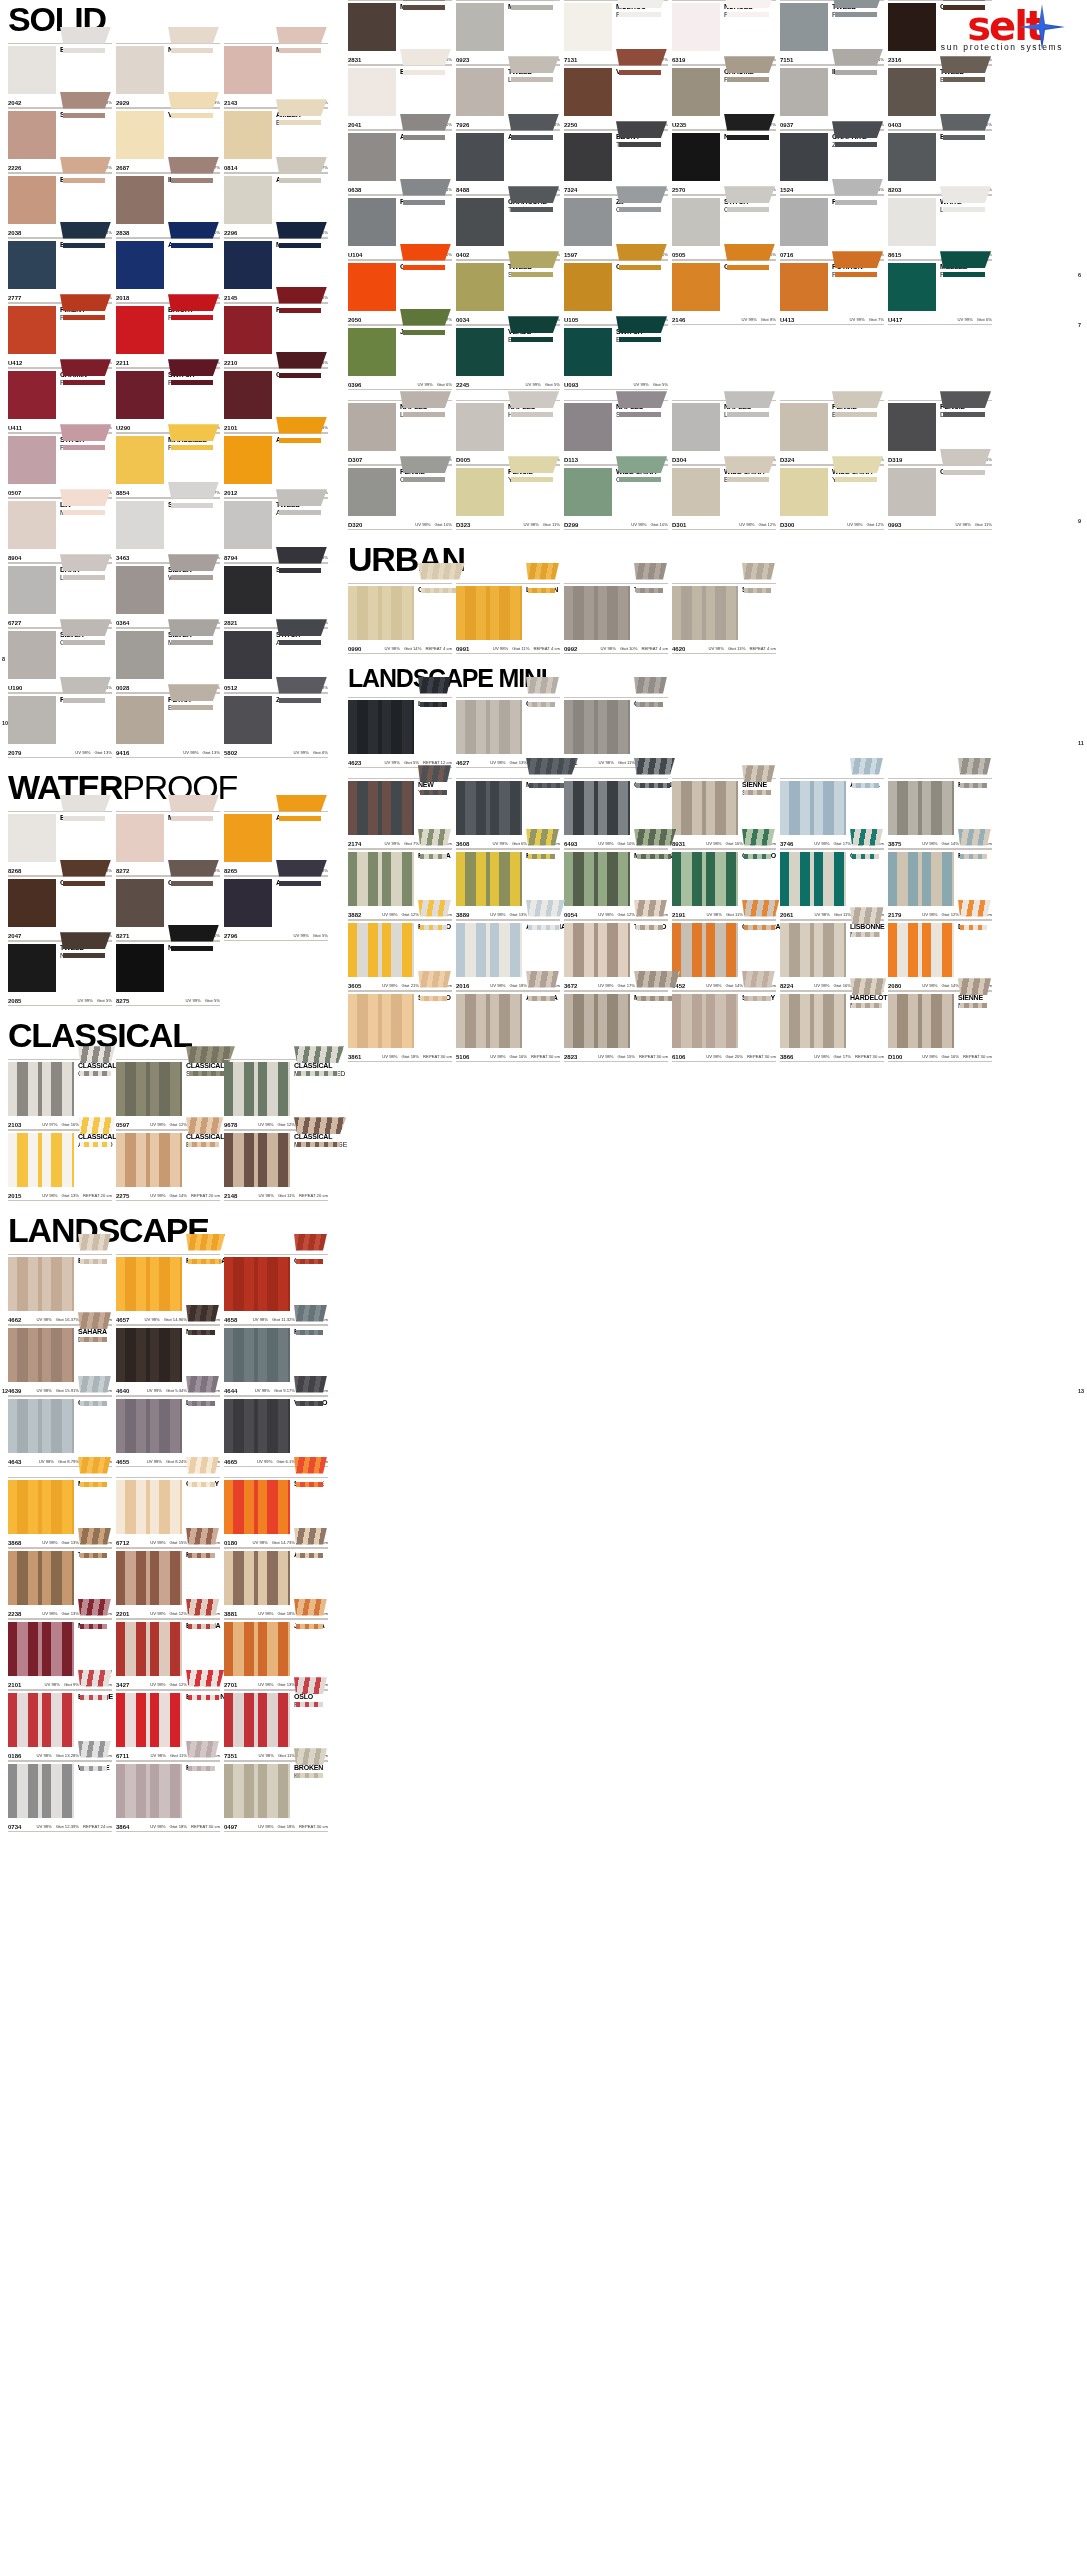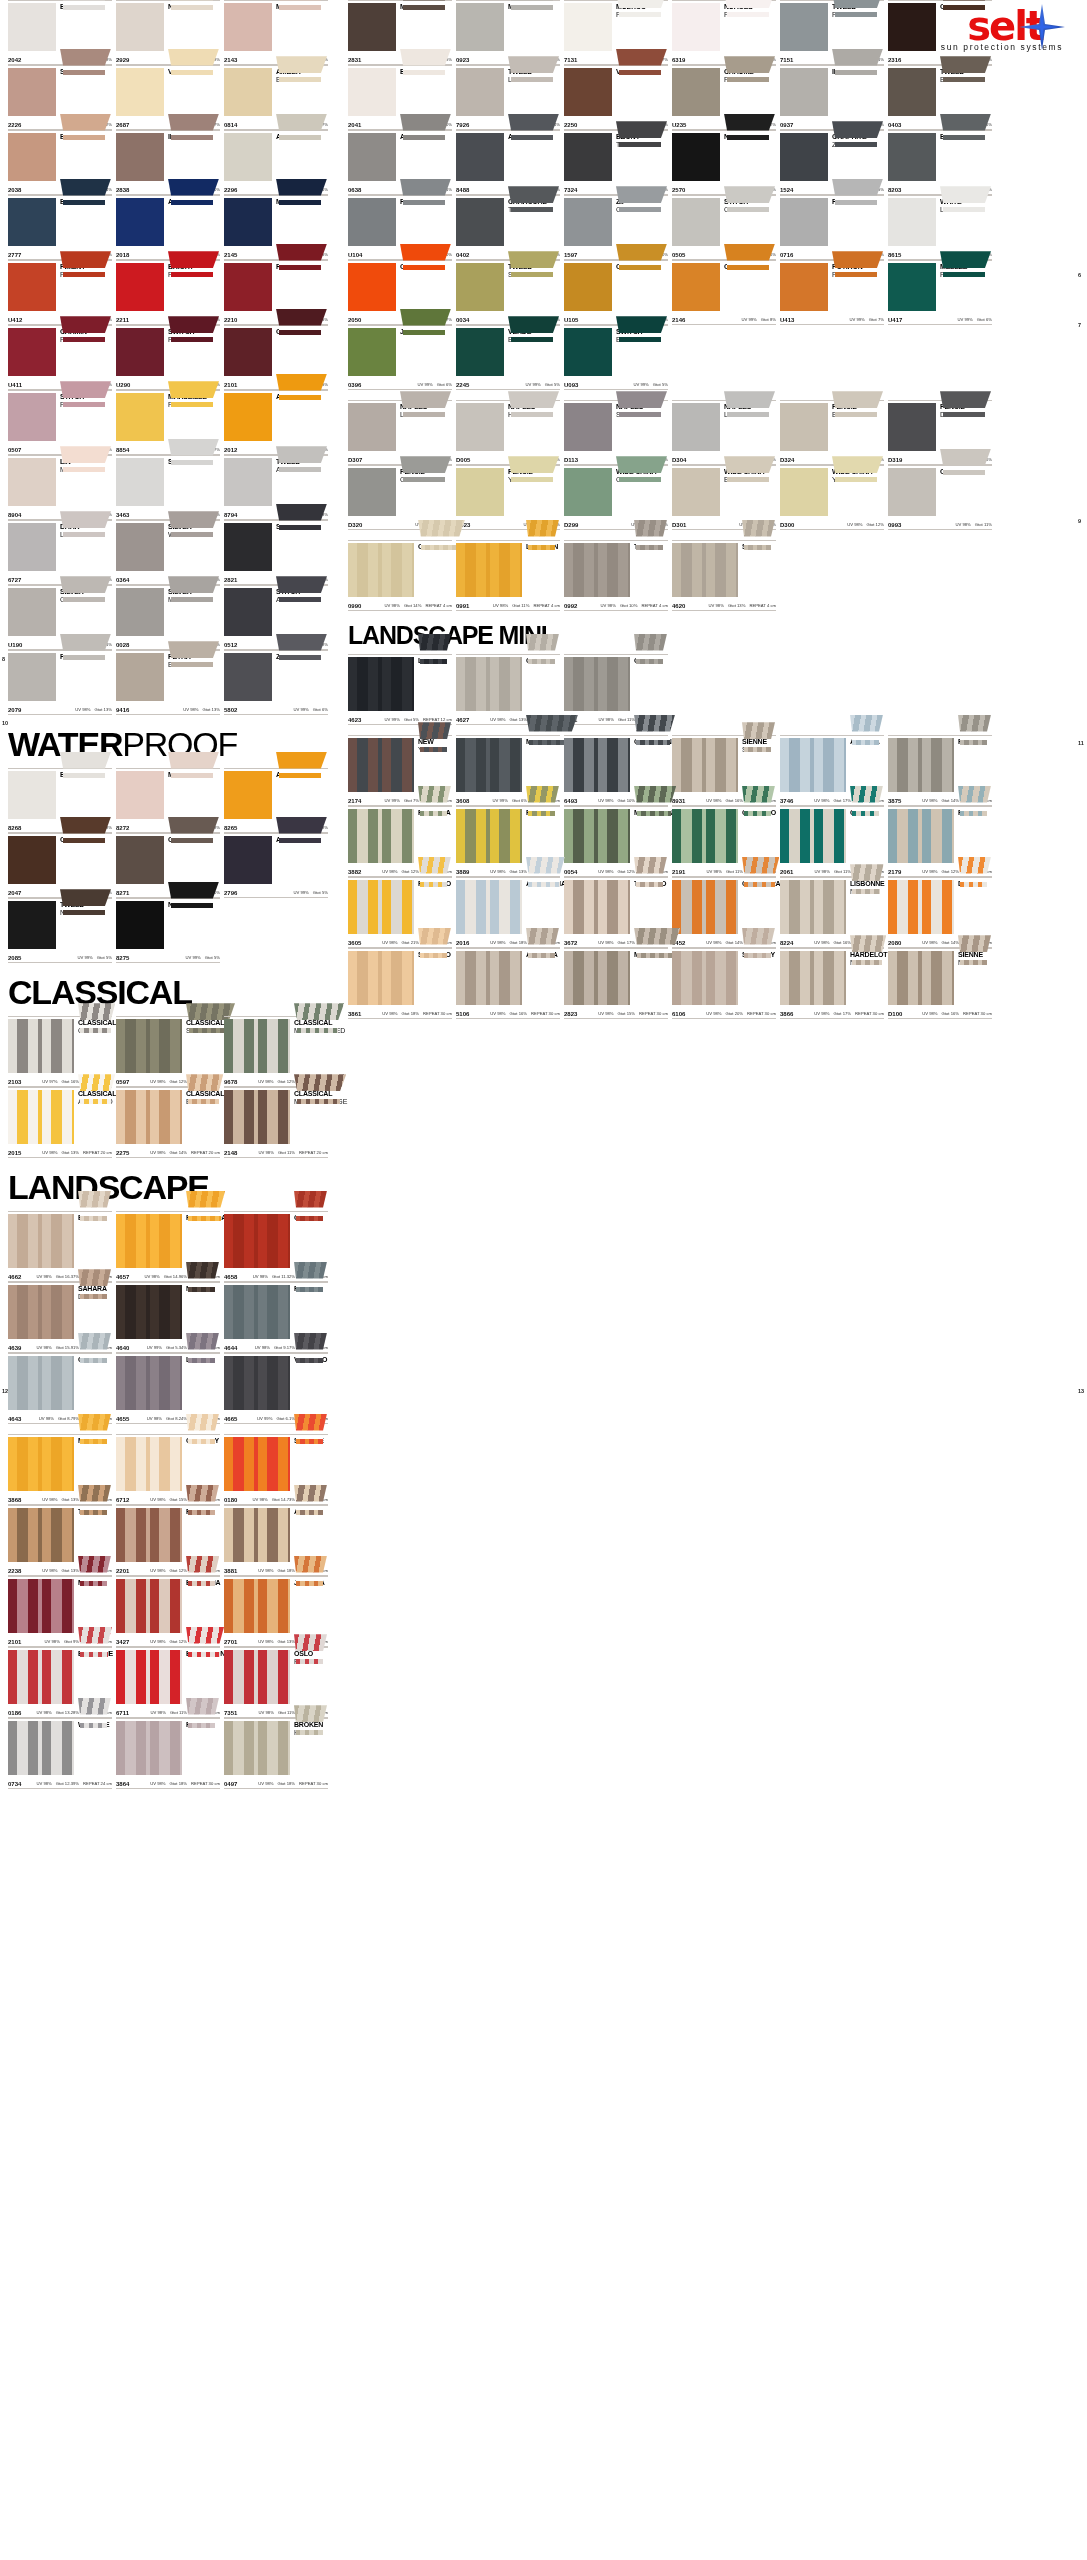--- a/index.html
+++ b/index.html
@@ -130,20 +130,21 @@
       <polygon points="23,6 24.5,21.5 40,23 24.5,24.5 23,40 21.5,24.5 6,23 21.5,21.5" fill="#2f63e8"></polygon>
     </svg>
     <div class="word">selt</div>
     <div class="tag">sun protection systems</div>
   </div>
 
   <div id="layout">
       <div class="cols">
         <div class="col-left">
           <div class="blk">
+            <div class="section-title"><span>SOLID</span></div>
             <div class="grid c3">
               <div class="cell">
                 <div class="cell-body">
                   <div class="tex" style="background:#e6e2de;"></div>
                   <div class="right-part">
                     <div class="nm">BLANCO</div>
                     <div class="awn">
                       <div class="top" style="background:#e1dedb;"></div>
                       <div class="gap"></div>
                       <div class="lip" style="background:#e1dedb;"></div>
@@ -2566,20 +2567,21 @@
                   <span class="code">0993</span>
                   <span class="spec">
                     <span>UV 98%</span>
                     <span>Gtot 11%</span>
                   </span>
                 </div>
               </div>
             </div>
           </div>
           <div class="blk">
+            <div class="section-title"><span>URBAN</span></div>
             <div class="grid c3">
               <div class="cell wide">
                 <div class="cell-body">
                   <div class="tex" style="background: repeating-linear-gradient(90deg,#ddd0ab 0 9px,#d3c49c 9px 20px,#ddd0ab 20px 30px,#d3c49c 30px 34px);"></div>
                   <div class="right-part">
                     <div class="nm">CANDLELIGHT</div>
                     <div class="awn">
                       <div class="top" style="background: repeating-linear-gradient(100deg,#e3d7bd 0 5px,#d6c9ad 5px 11px);"></div>
                       <div class="gap"></div>
                       <div class="lip" style="background: repeating-linear-gradient(90deg,#e3d7bd 0 4px,#d6c9ad 4px 9px);"></div>

